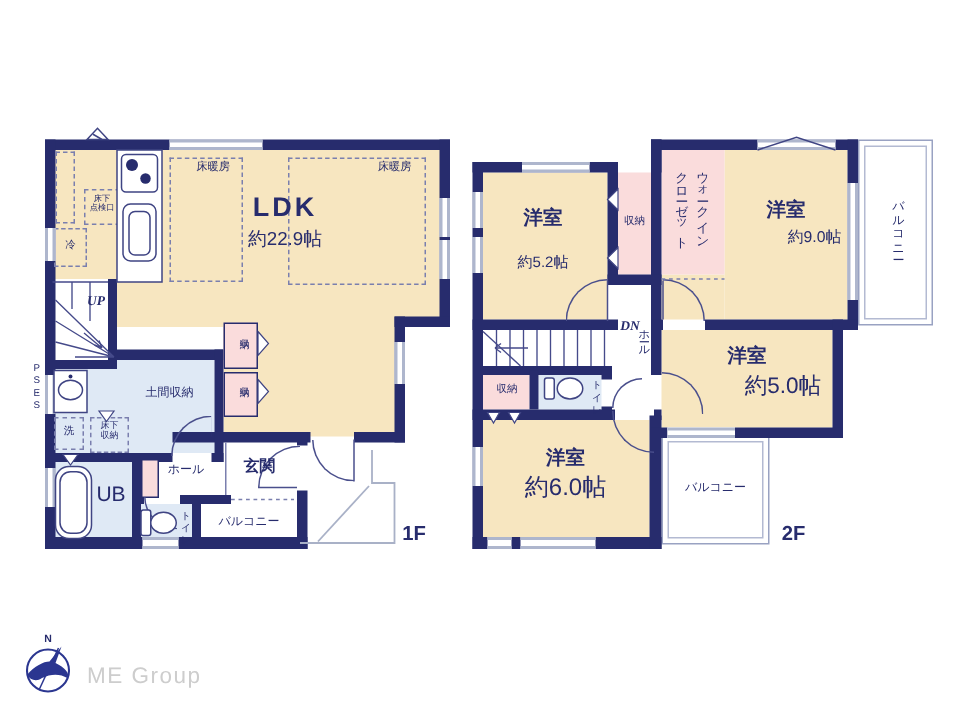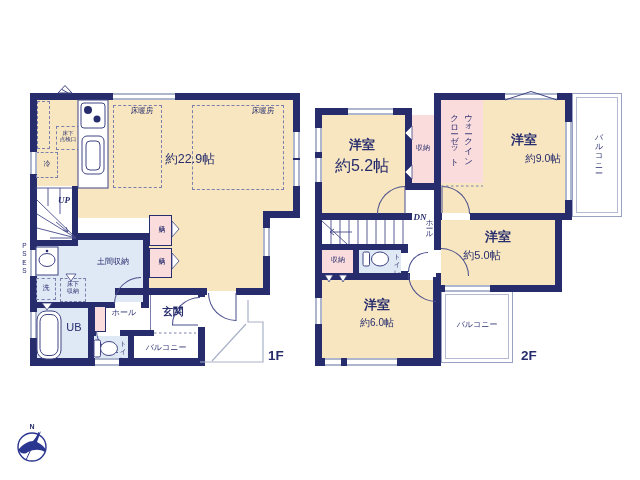--- a/index.html
+++ b/index.html
@@ -227,54 +227,56 @@
       <polygon points="66,274 76,274 71,281"></polygon>
     </g>
 
     <g>
       <circle cx="32" cy="447" r="14" stroke="#2b3690" stroke-width="1.4" fill="none"></circle>
       <path d="M39 432 L26 460" stroke="#2b3690" stroke-width="1" fill="none"></path>
       <path d="M18 450 C23 444 29 441 33 441 L41 431 L37 442 C43 445 47 449 45 452 C40 449 34 449 28 452 C24 455 20 453 18 450 Z" fill="#2b3690"></path>
     </g>
   </svg>
 
+  <div class="lbl big" style="left:155px;top:128px;width:70px;font-size:18px;letter-spacing:2px">LDK</div>
   <div class="lbl" style="left:150px;top:152px;width:80px;font-size:12.5px">約22.9帖</div>
   <div class="lbl" style="left:124px;top:107px;width:36px;font-size:7.5px">床暖房</div>
   <div class="lbl" style="left:245px;top:107px;width:36px;font-size:7.5px">床暖房</div>
   <div class="lbl pre" style="left:57px;top:130px;width:22px;font-size:5.5px">床下
 点検口</div>
   <div class="lbl" style="left:36px;top:160px;width:22px;font-size:7px">冷</div>
   <div class="lbl it" style="left:52px;top:195px;width:24px;font-size:9px">UP</div>
   <div class="lbl vtext vup" style="left:17px;top:242px;width:11px;height:46px;font-size:6.5px">PS・ES</div>
   <div class="lbl" style="left:84px;top:257px;width:58px;font-size:8px">土間収納</div>
   <div class="lbl" style="left:36px;top:284px;width:20px;font-size:7px">洗</div>
   <div class="lbl pre" style="left:62px;top:281px;width:22px;font-size:6px">床下
 収納</div>
-  <div class="lbl" style="left:62px;top:321px;width:24px;font-size:11px">UB</div>
+  <div class="lbl" style="left:62px;top:321px;width:24px;font-size:14px">UB</div>
   <div class="lbl vtext" style="left:116px;top:336px;width:11px;height:26px;font-size:6.5px">トイレ</div>
   <div class="lbl" style="left:104px;top:308px;width:40px;font-size:8px">ホール</div>
   <div class="lbl big" style="left:153px;top:305px;width:40px;font-size:10.5px">玄関</div>
   <div class="lbl" style="left:138px;top:343px;width:56px;font-size:8px">バルコニー</div>
   <div class="lbl vtext" style="left:155px;top:220px;width:11px;height:22px;font-size:6.5px">収納</div>
   <div class="lbl vtext" style="left:155px;top:252px;width:11px;height:22px;font-size:6.5px">収納</div>
   <div class="lbl big" style="left:262px;top:348px;width:28px;font-size:13.5px">1F</div>
 
   <div class="lbl big" style="left:332px;top:138px;width:60px;font-size:13px">洋室</div>
-  <div class="lbl" style="left:332px;top:157px;width:60px;font-size:16px">約5.2帖</div>
+  <div class="lbl" style="left:332px;top:170px;width:60px;font-size:10px">約5.2帖</div>
   <div class="lbl big" style="left:494px;top:133px;width:60px;font-size:13px">洋室</div>
   <div class="lbl" style="left:513px;top:152px;width:60px;font-size:10.5px">約9.0帖</div>
   <div class="lbl big" style="left:468px;top:230px;width:60px;font-size:13px">洋室</div>
-  <div class="lbl" style="left:452px;top:249px;width:60px;font-size:11px">約5.0帖</div>
+  <div class="lbl" style="left:492px;top:249px;width:60px;font-size:15px">約5.0帖</div>
   <div class="lbl big" style="left:347px;top:298px;width:60px;font-size:13px">洋室</div>
-  <div class="lbl" style="left:347px;top:317px;width:60px;font-size:10px">約6.0帖</div>
+  <div class="lbl" style="left:347px;top:317px;width:60px;font-size:16px">約6.0帖</div>
   <div class="lbl" style="left:409px;top:144px;width:28px;font-size:7px">収納</div>
   <div class="lbl vtext" style="left:448px;top:108px;width:28px;height:62px;font-size:8.5px;line-height:14px">ウォークインクローゼット</div>
   <div class="lbl vtext" style="left:589px;top:128px;width:14px;height:60px;font-size:8px">バルコニー</div>
   <div class="lbl it" style="left:408px;top:212px;width:24px;font-size:9px">DN</div>
   <div class="lbl vtext" style="left:420px;top:214px;width:13px;height:30px;font-size:7.5px">ホール</div>
   <div class="lbl" style="left:324px;top:256px;width:28px;font-size:7px">収納</div>
   <div class="lbl vtext" style="left:390px;top:249px;width:11px;height:26px;font-size:6.5px">トイレ</div>
   <div class="lbl" style="left:448px;top:320px;width:58px;font-size:8px">バルコニー</div>
   <div class="lbl big" style="left:514px;top:348px;width:30px;font-size:13.5px">2F</div>
 
   <div class="lbl" style="left:27px;top:423px;width:10px;font-size:7px;font-weight:bold">N</div>
+  <div class="lbl gray-logo" style="left:58px;top:442px;width:120px;font-size:15px;text-align:left">ME Group</div>
 
 </div>
 
 </body></html>

